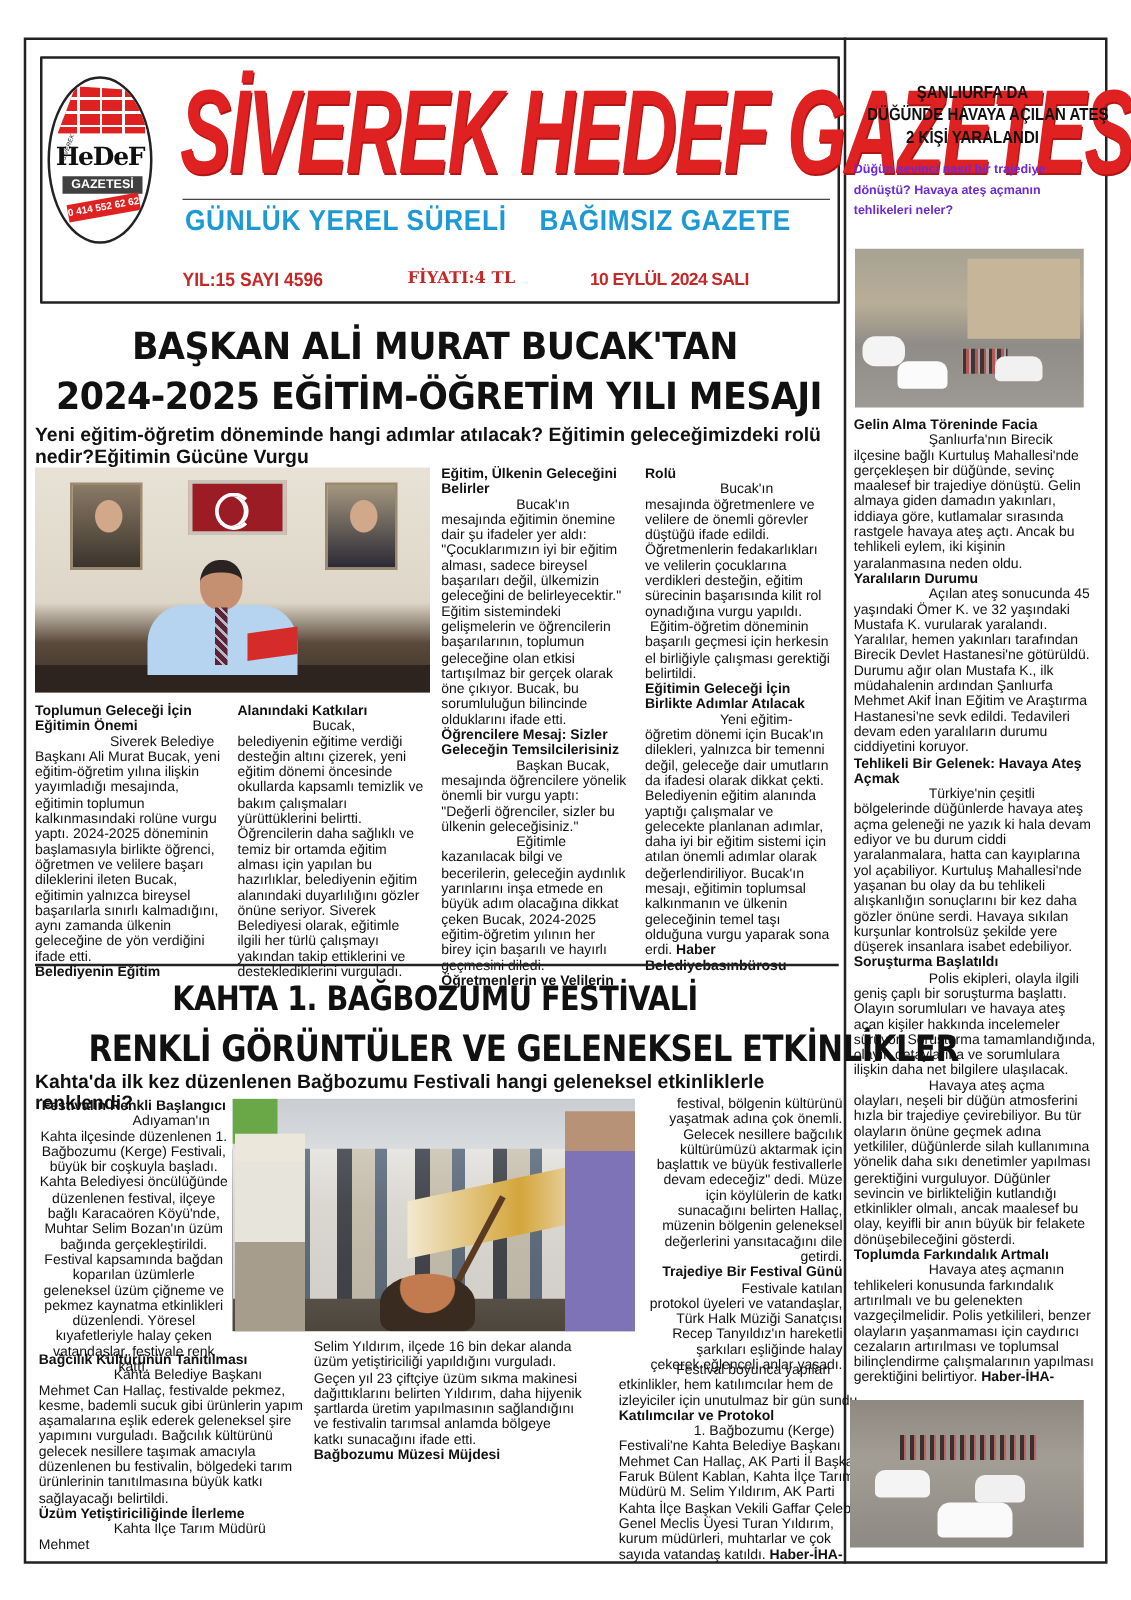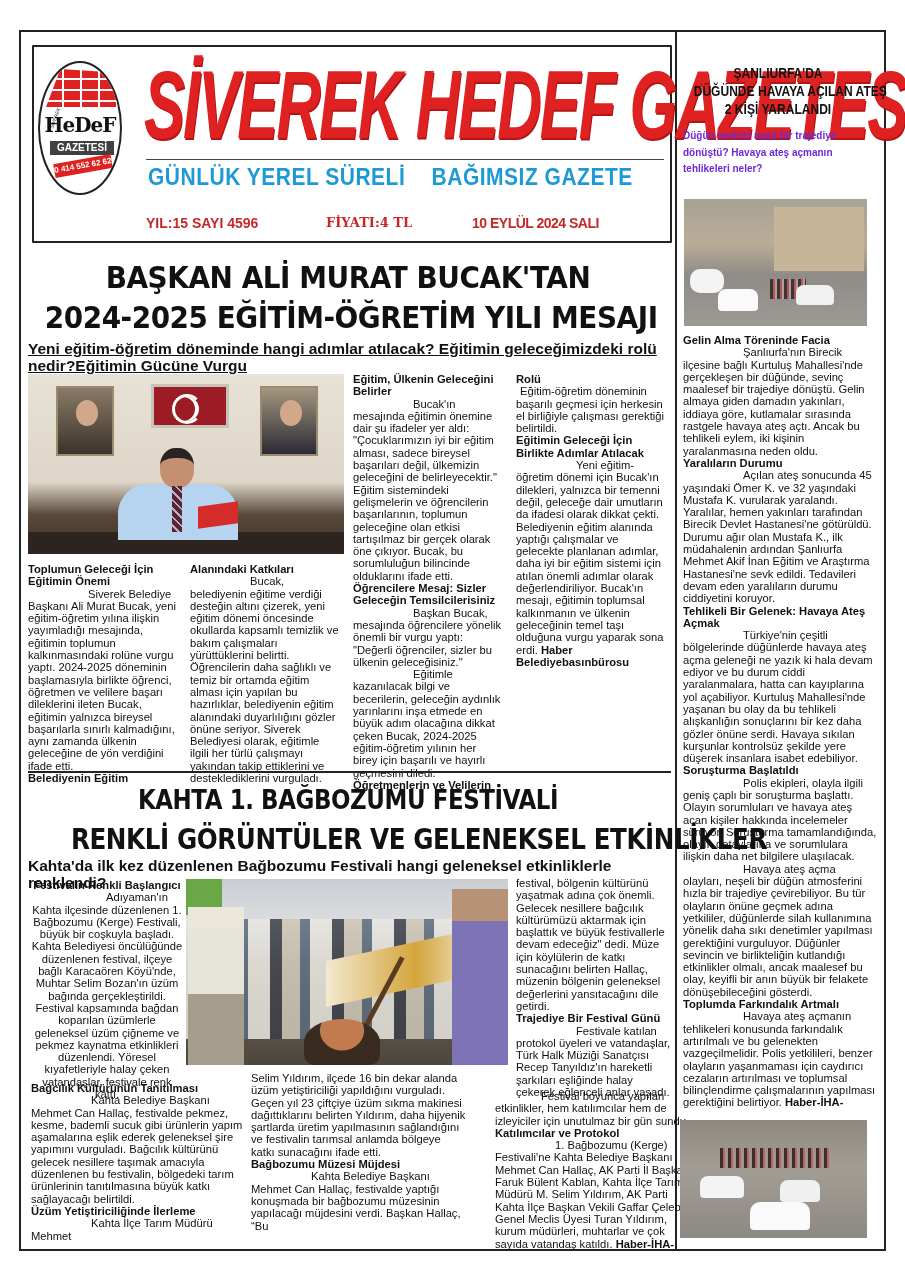--- a/index.html
+++ b/index.html
@@ -25,21 +25,21 @@
   .mast-sub span { display: inline-block; }
   .mast-sub .sub2 { margin-left: 20px; }
   .mast-meta { position: absolute; top: 168px; font-weight: bold; font-size: 14px; color: #c62828; white-space: nowrap; }
   .meta-issue { left: 112px; transform: scaleY(1.1); }
   .meta-price { left: 292px; font-family: "DejaVu Serif", serif; font-size: 13px; }
   .meta-date { left: 438px; letter-spacing: -0.5px; }
 
   
   .h1-main { position: absolute; left: 22px; top: 258px; width: 652px; text-align: center; font-family: "DejaVu Sans", sans-serif; font-weight: bold; font-size: 30px; line-height: 40px; letter-spacing: -0.5px; color: #111; transform: scaleX(0.93); transform-origin: center; white-space: nowrap; }
   .deck { position: absolute; left: 28px; width: 644px; font-weight: bold; font-size: 15.5px; line-height: 17px; color: #111; }
-  .deck1 { top: 340px; text-decoration: underline; }
+  .deck1 { top: 340px; }
   .deck2 { top: 857px; }
 
   .photo { position: absolute; overflow: hidden; }
   .photo-mayor { left: 28px; top: 374px; width: 316px; height: 180px; background: linear-gradient(180deg, #e8e2d6 0%, #ddd6c8 60%, #5a4a3c 78%, #3b2f26 100%); }
   .p-portrait { position: absolute; width: 58px; height: 70px; top: 12px; border: 2px solid #9b8a6d; background: linear-gradient(180deg, #8a7a66, #3b342c); }
   .p-portrait.l { left: 28px; }
   .p-portrait.r { left: 232px; background: linear-gradient(180deg, #a4977f, #2b2a35); }
   .p-face { position: absolute; left: 18px; top: 12px; width: 22px; height: 26px; border-radius: 50%; background: #d2a88a; }
   .p-flag { position: absolute; left: 123px; top: 10px; width: 78px; height: 44px; background: #9b1c24; border: 3px solid #c9c2b8; }
   .p-flag::before { content: ""; position: absolute; left: 18px; top: 7px; width: 24px; height: 24px; border-radius: 50%; box-shadow: -4px 0 0 0 #fff inset; border: 3px solid #fff; border-right-color: transparent; }
@@ -85,21 +85,21 @@
   .c-a4 { left: 516px; top: 373px; width: 152px; }
   .rule-a { position: absolute; left: 28px; top: 771px; width: 643px; height: 2px; background: #222; }
 
   .h2-main { position: absolute; left: 22px; width: 652px; text-align: center; font-family: "DejaVu Sans", sans-serif; font-weight: bold; color: #111; letter-spacing: -0.5px; white-space: nowrap; transform: scaleX(0.85); transform-origin: center; }
   .h2-l1 { top: 782px; font-size: 27px; line-height: 36px; }
   .h2-l2 { top: 820px; font-size: 29px; line-height: 38px; }
 
   .c-b1 { left: 31px; top: 879px; width: 152px; text-align: center; }
   .c-b1b { left: 31px; top: 1082px; width: 215px; }
   .c-b2 { left: 251px; top: 1072px; width: 215px; }
-  .c-b3 { left: 516px; top: 877px; width: 158px; }
+  .c-b3 { left: 516px; top: 877px; width: 158px; text-align: right; }
   .c-b3b { left: 495px; top: 1090px; width: 204px; }
 
   
   .side-head { position: absolute; left: 680px; top: 64px; width: 196px; text-align: center; font-weight: bold; font-size: 14px; line-height: 18px; color: #111; transform: scaleX(0.86); transform-origin: center; white-space: nowrap; }
   .side-deck { position: absolute; left: 683px; top: 128px; width: 196px; font-weight: bold; font-size: 10px; line-height: 16.5px; color: #6d28d9; }
   .c-s1 { left: 683px; top: 334px; width: 194px; }
 </style>
 </head>
 <body>
 
@@ -162,20 +162,21 @@
   <div class="col c-a3">
     <p class="sh">Eğitim, Ülkenin Geleceğini Belirler</p>
     <p class="ind2">Bucak'ın mesajında eğitimin önemine dair şu ifadeler yer aldı: "Çocuklarımızın iyi bir eğitim alması, sadece bireysel başarıları değil, ülkemizin geleceğini de belirleyecektir." Eğitim sistemindeki gelişmelerin ve öğrencilerin başarılarının, toplumun geleceğine olan etkisi tartışılmaz bir gerçek olarak öne çıkıyor. Bucak, bu sorumluluğun bilincinde olduklarını ifade etti.</p>
     <p class="sh">Öğrencilere Mesaj: Sizler Geleceğin Temsilcilerisiniz</p>
     <p class="ind2">Başkan Bucak, mesajında öğrencilere yönelik önemli bir vurgu yaptı: "Değerli öğrenciler, sizler bu ülkenin geleceğisiniz."</p>
     <p class="ind2">Eğitimle kazanılacak bilgi ve becerilerin, geleceğin aydınlık yarınlarını inşa etmede en büyük adım olacağına dikkat çeken Bucak, 2024-2025 eğitim-öğretim yılının her birey için başarılı ve hayırlı geçmesini diledi.</p>
     <p class="sh">Öğretmenlerin ve Velilerin</p>
   </div>
   <div class="col c-a4">
     <p class="sh">Rolü</p>
+    <p class="ind2">Bucak'ın mesajında öğretmenlere ve velilere de önemli görevler düştüğü ifade edildi. Öğretmenlerin fedakarlıkları ve velilerin çocuklarına verdikleri desteğin, eğitim sürecinin başarısında kilit rol oynadığına vurgu yapıldı.</p>
     <p style="text-indent:4px">Eğitim-öğretim döneminin başarılı geçmesi için herkesin el birliğiyle çalışması gerektiği belirtildi.</p>
     <p class="sh">Eğitimin Geleceği İçin Birlikte Adımlar Atılacak</p>
     <p class="ind2"><span>Yeni eğitim-öğretim dönemi için Bucak'ın dilekleri, yalnızca bir temenni değil, geleceğe dair umutların da ifadesi olarak dikkat çekti. Belediyenin eğitim alanında yaptığı çalışmalar ve gelecekte planlanan adımlar, daha iyi bir eğitim sistemi için atılan önemli adımlar olarak değerlendiriliyor. Bucak'ın mesajı, eğitimin toplumsal kalkınmanın ve ülkenin geleceğinin temel taşı olduğuna vurgu yaparak sona erdi.</span> <b>Haber Belediyebasınbürosu</b></p>
   </div>
   <div class="rule-a"></div>
 </section>
 
 <section>
   <div class="h2-main h2-l1">KAHTA 1. BAĞBOZUMU FESTİVALİ</div>
   <div class="h2-main h2-l2">RENKLİ GÖRÜNTÜLER VE GELENEKSEL ETKİNLİKLER</div>
@@ -197,21 +198,20 @@
   </div>
   <div class="col c-b1b">
     <p class="sh">Bağcılık Kültürünün Tanıtılması</p>
     <p class="ind2">Kahta Belediye Başkanı Mehmet Can Hallaç, festivalde pekmez, kesme, bademli sucuk gibi ürünlerin yapım aşamalarına eşlik ederek geleneksel şire yapımını vurguladı. Bağcılık kültürünü gelecek nesillere taşımak amacıyla düzenlenen bu festivalin, bölgedeki tarım ürünlerinin tanıtılmasına büyük katkı sağlayacağı belirtildi.</p>
     <p class="sh">Üzüm Yetiştiriciliğinde İlerleme</p>
     <p class="ind2">Kahta İlçe Tarım Müdürü Mehmet</p>
   </div>
   <div class="col c-b2">
     <p>Selim Yıldırım, ilçede 16 bin dekar alanda üzüm yetiştiriciliği yapıldığını vurguladı. Geçen yıl 23 çiftçiye üzüm sıkma makinesi dağıttıklarını belirten Yıldırım, daha hijyenik şartlarda üretim yapılmasının sağlandığını ve festivalin tarımsal anlamda bölgeye katkı sunacağını ifade etti.</p>
     <p class="sh">Bağbozumu Müzesi Müjdesi</p>
-    <p class="ind2">Kahta Belediye Başkanı Mehmet Can Hallaç, festivalde yaptığı konuşmada bir bağbozumu müzesinin yapılacağı müjdesini verdi. Başkan Hallaç, “Bu</p>
   </div>
   <div class="col c-b3">
     <p>festival, bölgenin kültürünü yaşatmak adına çok önemli. Gelecek nesillere bağcılık kültürümüzü aktarmak için başlattık ve büyük festivallerle devam edeceğiz" dedi. Müze için köylülerin de katkı sunacağını belirten Hallaç, müzenin bölgenin geleneksel değerlerini yansıtacağını dile getirdi.</p>
     <p class="sh">Trajediye Bir Festival Günü</p>
     <p class="ind2">Festivale katılan protokol üyeleri ve vatandaşlar, Türk Halk Müziği Sanatçısı Recep Tanyıldız'ın hareketli şarkıları eşliğinde halay çekerek eğlenceli anlar yaşadı.</p>
   </div>
   <div class="col c-b3b">
     <p style="text-indent:46px">Festival boyunca yapılan etkinlikler, hem katılımcılar hem de izleyiciler için unutulmaz bir gün sundu.</p>
     <p class="sh">Katılımcılar ve Protokol</p>
     <p class="ind2"><span>1. Bağbozumu (Kerge) Festivali'ne Kahta Belediye Başkanı Mehmet Can Hallaç, AK Parti İl Başkanı Faruk Bülent Kablan, Kahta İlçe Tarım Müdürü M. Selim Yıldırım, AK Parti Kahta İlçe Başkan Vekili Gaffar Çelebi, İl Genel Meclis Üyesi Turan Yıldırım, kurum müdürleri, muhtarlar ve çok sayıda vatandaş katıldı.</span> <b>Haber-İHA-</b></p>

